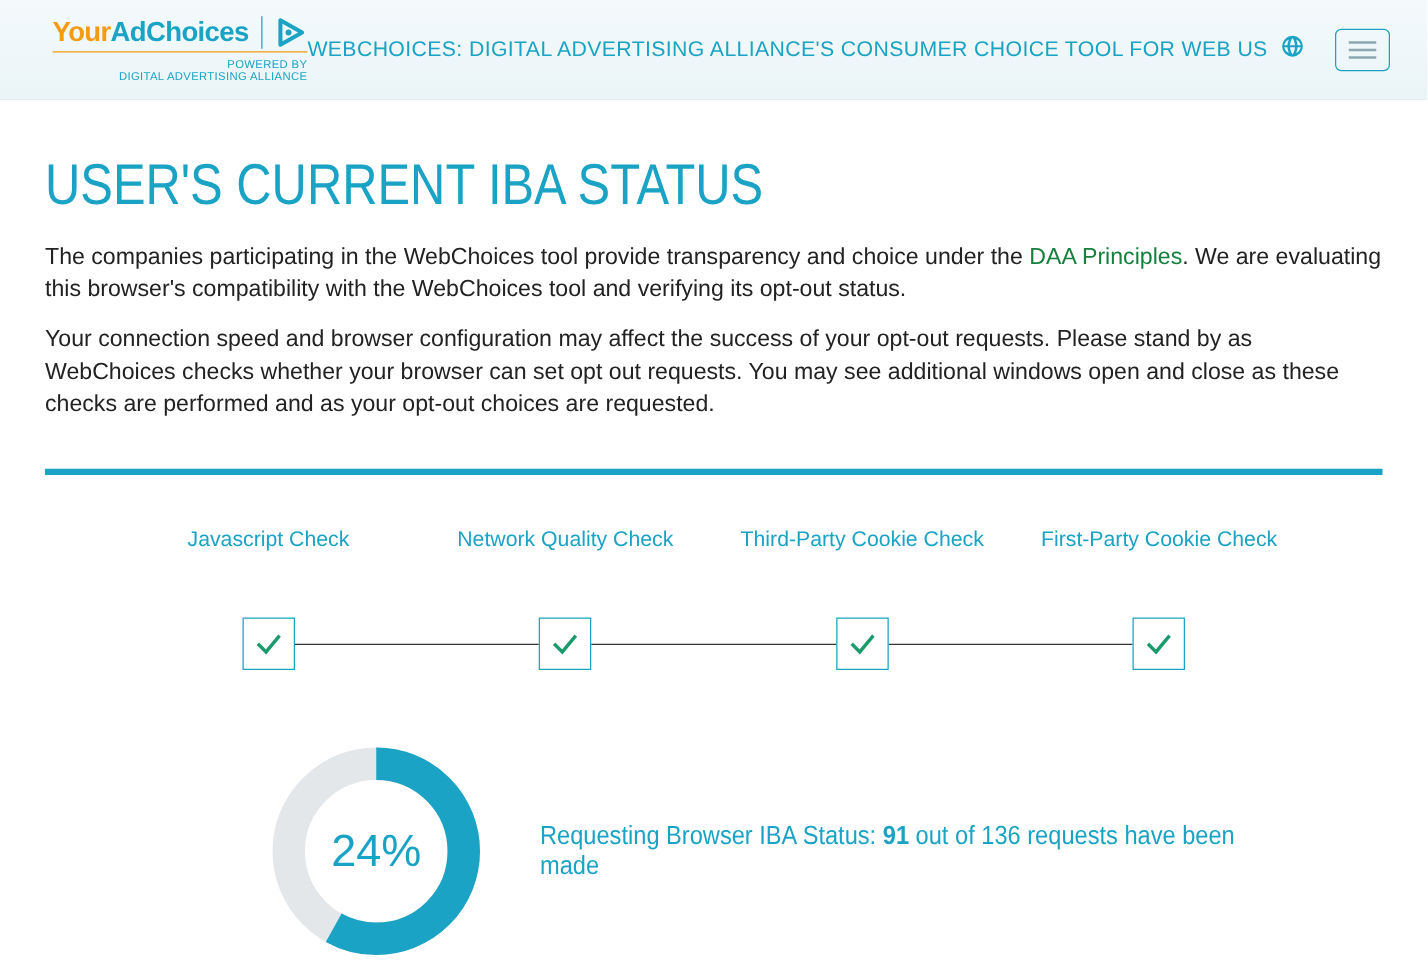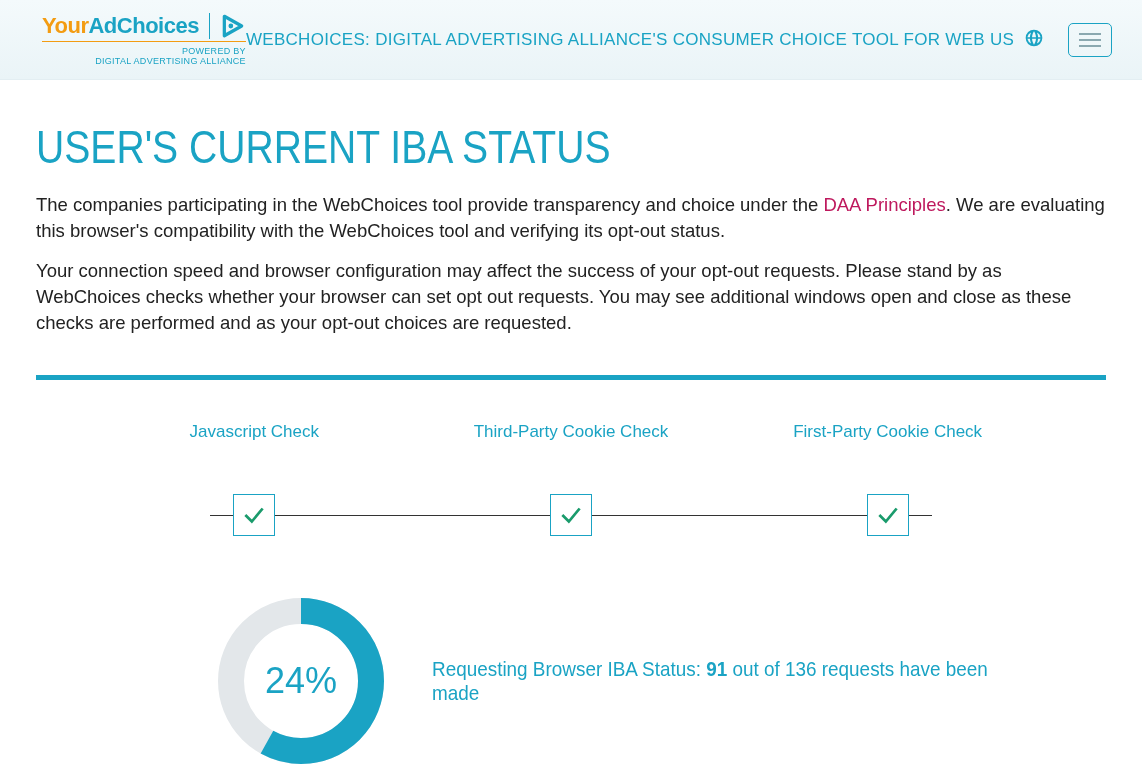--- a/index.html
+++ b/index.html
@@ -65,27 +65,27 @@
   margin-bottom: 18px;
   transform: scaleX(0.85);
   transform-origin: left;
 }
 .body-text {
   font-size: 18.5px;
   color: #222;
   line-height: 1.4;
   margin-bottom: 14px;
 }
-.body-text a { color: #be185d; text-decoration: none; }
+.body-text a { color: #15803d; text-decoration: none; }
 
 .thick-rule { height: 5px; background: #1aa3c4; margin: 40px 0 0 0; }
 
 .checks-row {
   display: flex;
-  justify-content: flex-end;
+  justify-content: flex-start;
   margin: 42px 60px 0 60px;
   position: relative;
 }
 .check-item {
   flex: 1;
   text-align: center;
   position: relative;
 }
 .check-label {
   color: #1aa3c4;
@@ -196,20 +196,28 @@
 
     <div class="check-item">
       <div class="check-label">Javascript Check</div>
       <div class="check-box">
         <svg viewBox="0 0 24 24">
             <path d="M4 12 L10 18 L20 6" fill="none" stroke="#1a9b6c" stroke-width="2.5"></path>
           </svg>
       </div>
     </div>
 
+    <div class="check-item">
+      <div class="check-label">Network Quality Check</div>
+      <div class="check-box">
+        <svg viewBox="0 0 24 24">
+            <path d="M4 12 L10 18 L20 6" fill="none" stroke="#1a9b6c" stroke-width="2.5"></path>
+          </svg>
+      </div>
+    </div>
 
     <div class="check-item">
       <div class="check-label">Third-Party Cookie Check</div>
       <div class="check-box">
         <svg viewBox="0 0 24 24">
             <path d="M4 12 L10 18 L20 6" fill="none" stroke="#1a9b6c" stroke-width="2.5"></path>
           </svg>
       </div>
     </div>
 

